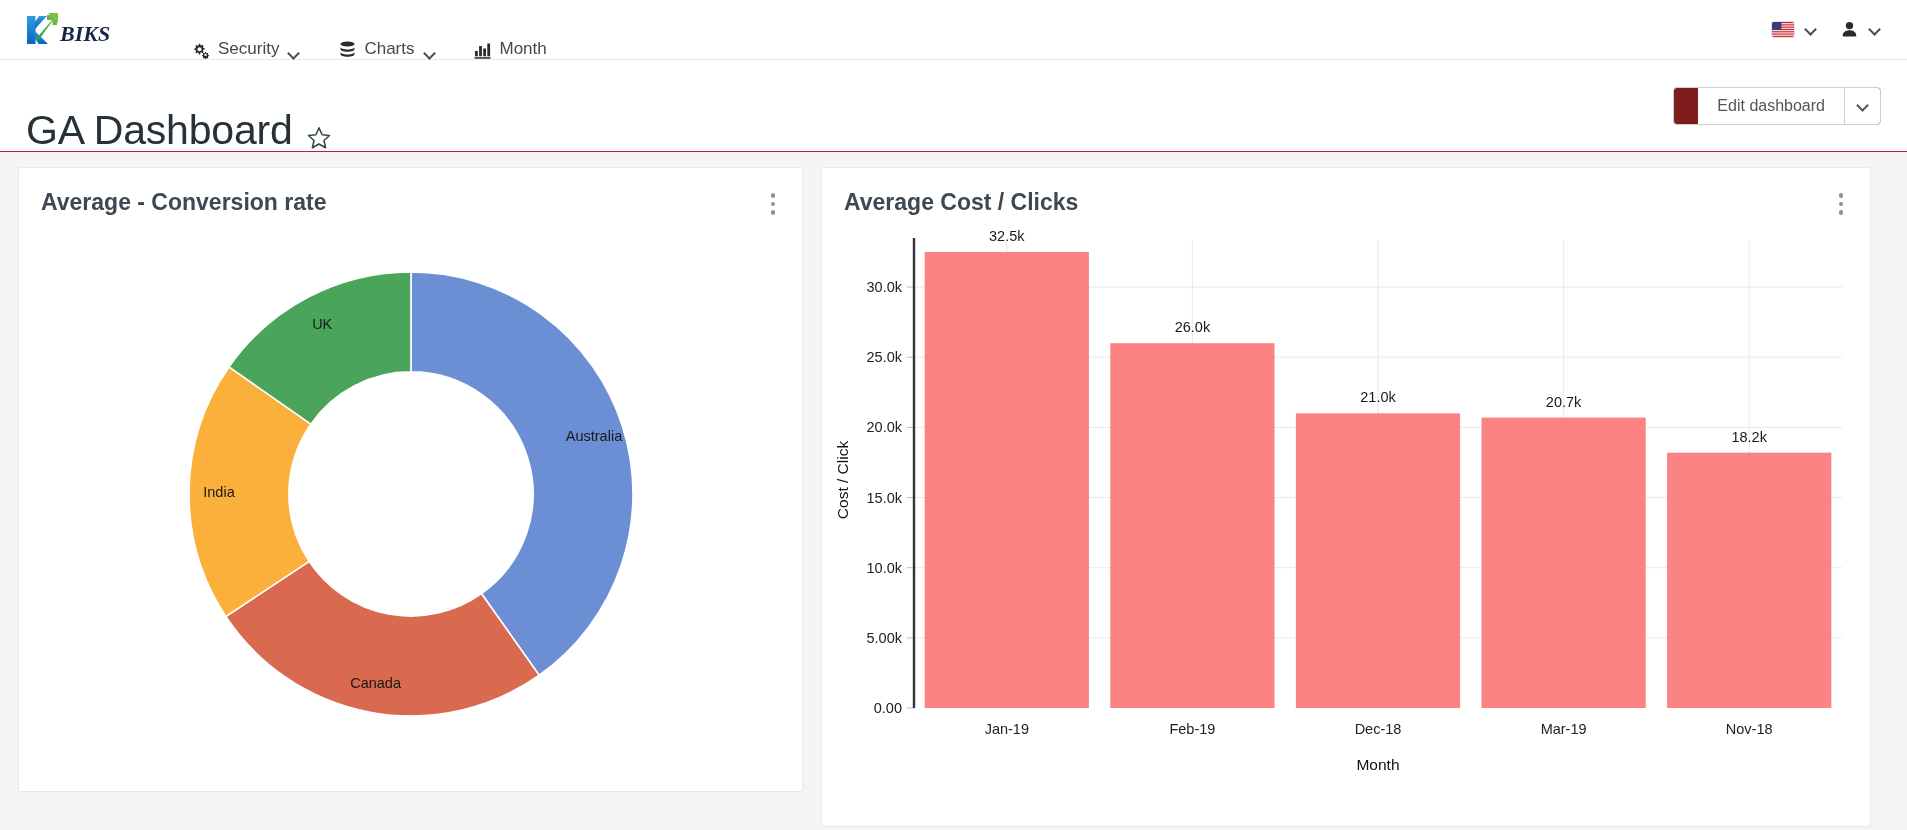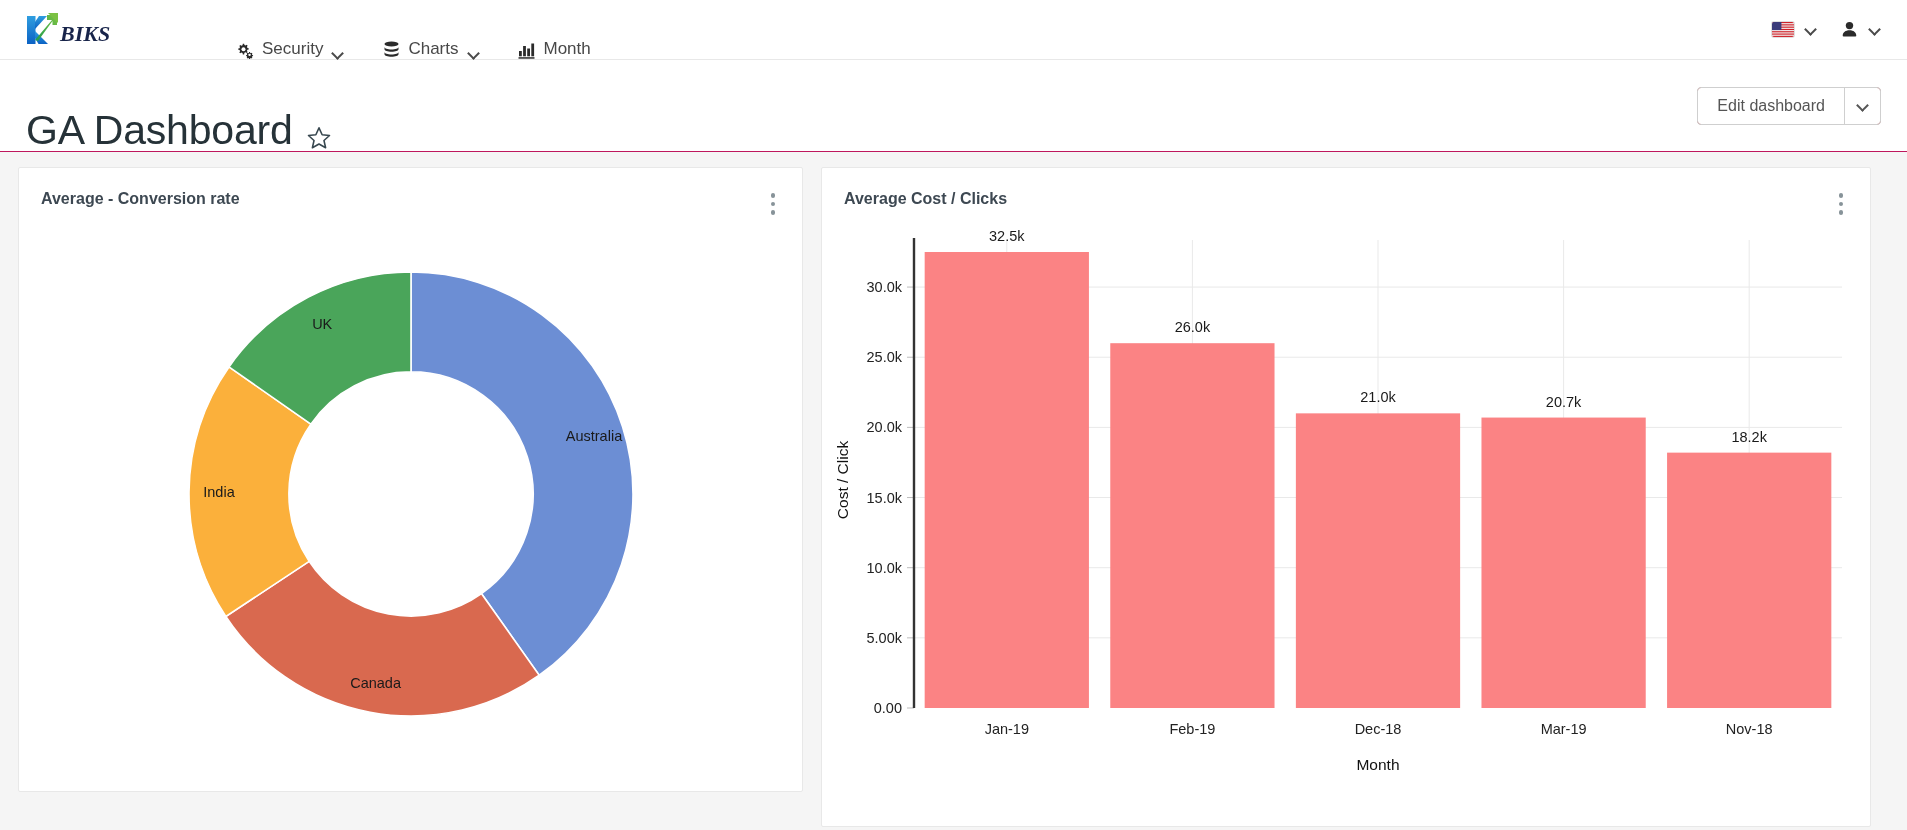--- a/index.html
+++ b/index.html
@@ -18,21 +18,21 @@
     height: 60px;
     background: #ffffff;
     border-bottom: 1px solid #e8e8e8;
     display: flex;
     align-items: center;
     padding: 0 18px;
   }
   .brand {
     display: flex;
     align-items: center;
-    margin-right: 103px;
+    margin-right: 59px;
     height: 44px;
     padding-left: 4px;
   }
   .brand svg { display: block; }
 
   .nav-items { display: flex; align-items: center; height: 100%; }
   .nav-item {
     display: flex;
     align-items: flex-end;
     gap: 8px;
@@ -124,20 +124,21 @@
     display: flex;
     align-items: stretch;
   }
   .btn-group {
     display: flex;
     border: 1px solid #cfcfcf;
     border-radius: 4px;
     background: #7f1d1d;
     overflow: hidden;
     height: 38px;
+    padding-left: 24px;
   }
   .btn-main {
     padding: 0 19px;
     display: flex;
     align-items: center;
     font-size: 16px;
     color: #555;
     cursor: pointer;
     background: #fff;
     border: none;
@@ -173,21 +174,21 @@
   .card-right { width: 1050px; height: 660px; }
 
   .card-head {
     display: flex;
     align-items: flex-start;
     justify-content: space-between;
     padding: 23px 18px 0 22px;
     height: 54px;
   }
   .card-title {
-    font-size: 16px;
+    font-size: 23px;
     font-weight: bold;
     color: #3d4852;
     line-height: 1;
   }
   .kebab {
     width: 22px; height: 26px;
     display: flex;
     flex-direction: column;
     align-items: center;
     justify-content: center;

